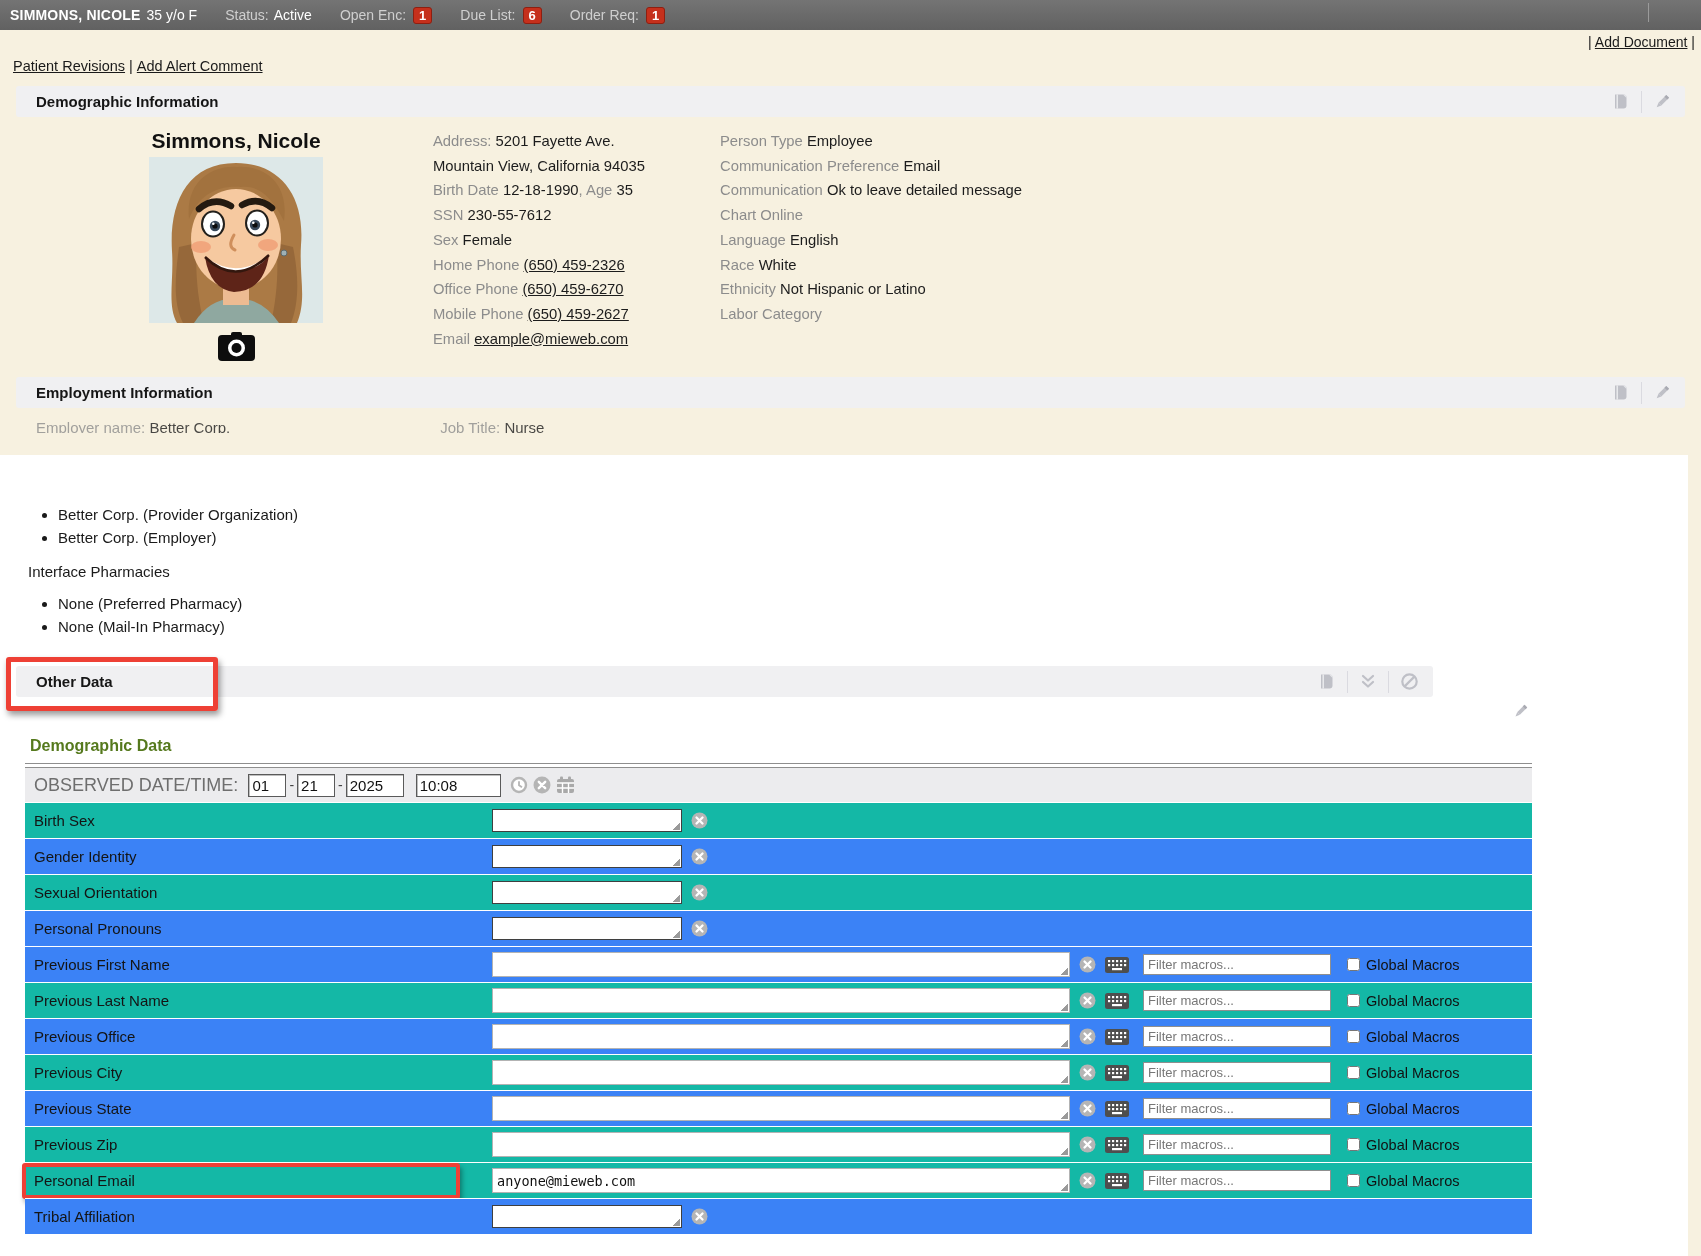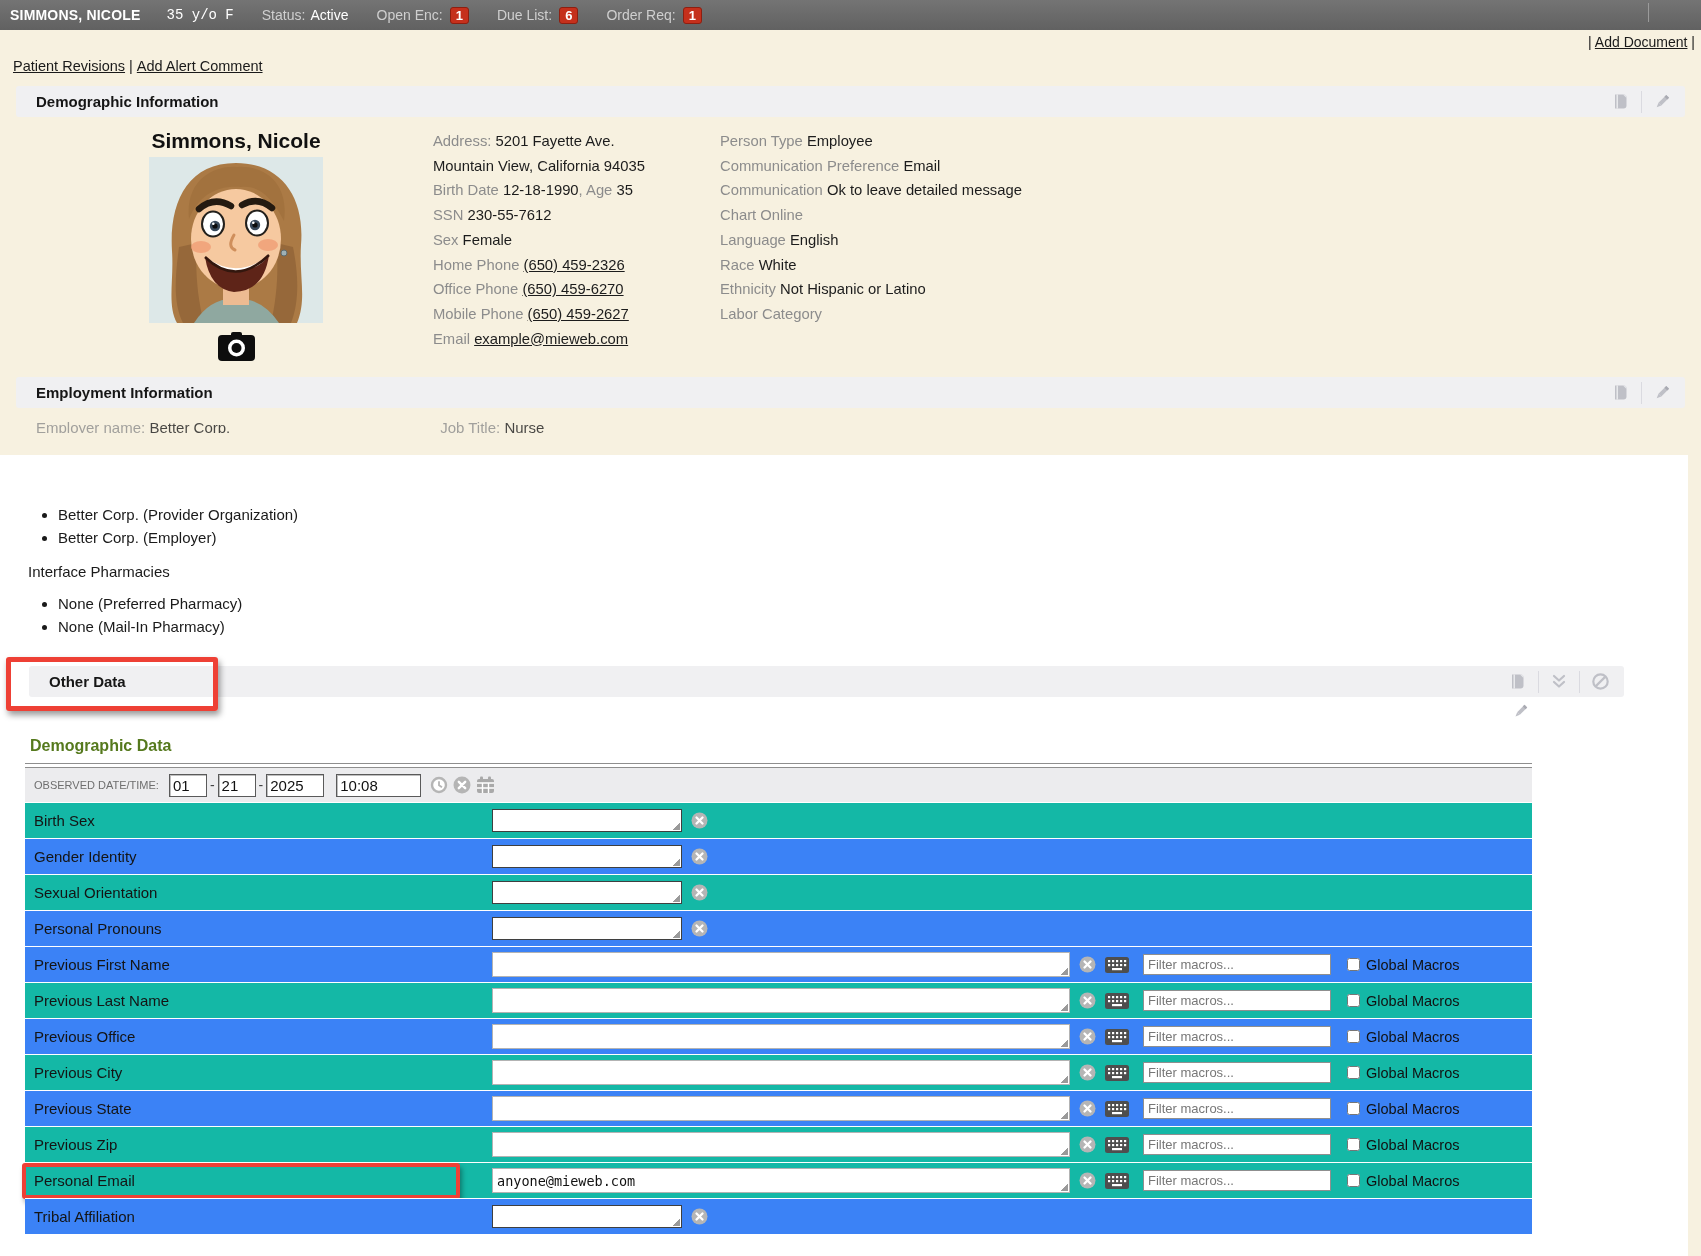--- a/index.html
+++ b/index.html
@@ -3,21 +3,21 @@
 <meta charset="utf-8">
 <style>
   * { box-sizing: border-box; margin: 0; padding: 0; }
   body { font-family: "Liberation Sans", sans-serif; background:#fff; }
   .page { position:relative; width:1701px; height:1256px; overflow:hidden; background:#f7f1e0; }
 
   
   .topbar { height:30px; background:linear-gradient(#747474,#616161); display:flex; align-items:center;
             padding:0 10px; color:#fff; font-size:14px; }
   .topbar .pname { font-weight:bold; letter-spacing:.2px; }
-  .topbar .agesex { margin-left:26px;font-family:Liberation Mono, monospace; }
+  .topbar .agesex { margin-left:6px; }
   .topbar .tlabel { color:#cfcfcf; margin-left:28px; }
   .topbar .tval { font-weight:normal; margin-left:5px; }
   .badge { display:inline-block; margin-left:7px; background:#c5301c; border:1px solid #8e1f10; border-radius:3px;
            color:#fff; font-weight:bold; font-size:13px; line-height:15px; padding:0 5px; }
   .tb-right { margin-left:auto; display:flex; align-items:center; gap:9px;flex-direction:column; }
   .tb-sep { width:1px; height:19px; background:#9b9b9b; }
   .sysid { font-size:15px; }
 
   
   .cream { position:relative; height:425px; overflow:hidden; background:#f7f1e0; }
@@ -52,31 +52,31 @@
   .emp-left { display:inline-block; width:400px; }
 
   
   .lower { position:relative; width:1688px; height:801px; background:#fff; padding-top:48px; font-size:15px; color:#1a1a1a; }
   ul.bullets { margin-left:42px; padding-left:16px; }
   ul.bullets li { line-height:23px; }
   .plain-heading { margin:14px 0 0 28px; }
   ul.bullets.second { margin-top:12px; }
 
   .other-wrap { position:relative; margin-top:28px; }
-  .other-wrap .section-bar { width:1595px; margin-left:29px; }
+  .other-wrap .section-bar { width:1417px; margin-left:16px; }
   .redbox-other { position:absolute; left:6px; top:-9px; width:212px; height:54px; border:5px solid #ee4035;
                   border-radius:3px; box-shadow:2px 4px 6px rgba(0,0,0,.40); pointer-events:none; }
   .pencil-row { width:1545px; text-align:right; padding:6px 16px 0 0; height:26px; }
 
   .green-heading { margin:14px 0 8px 30px; font-size:16px; font-weight:bold; color:#55791d; }
 
   .formtable { margin-left:25px; width:1507px; }
   .dbl-rule { height:5px; border-top:1px solid #8e8e8e; border-bottom:1px solid #8e8e8e; }
   .obs-row { height:34px; background:#ececee; display:flex; align-items:center; padding-left:9px; }
-  .obs-label { font-size:11px; color:#6e6e6e; margin-right:10px; }
+  .obs-label { font-size:18px; color:#6e6e6e; margin-right:10px; }
   .obs-in { height:23px; border:1px solid #5a5a5a; box-shadow:inset 1px 1px 0 rgba(0,0,0,.25); font-size:15px;
             font-family:"Liberation Sans", sans-serif; padding:0 3px; background:#fff; color:#111; }
   .w-sm { width:38px; } .w-md { width:58px; } .w-lg { width:85px; margin-left:12px; }
   .obs-dash { color:#444; margin:0 3px; font-size:14px; }
   .obs-icons { display:flex; align-items:center; gap:5px; margin-left:9px; }
 
   .frow { position:relative; height:36px; display:flex; align-items:center; border-top:1px solid #fff; }
   .frow.w { background:#14b8a6; }
   .frow.g { background:#3b82f6; }
   .frow-label { width:467px; padding-left:9px; font-size:15px; color:#141414; }

